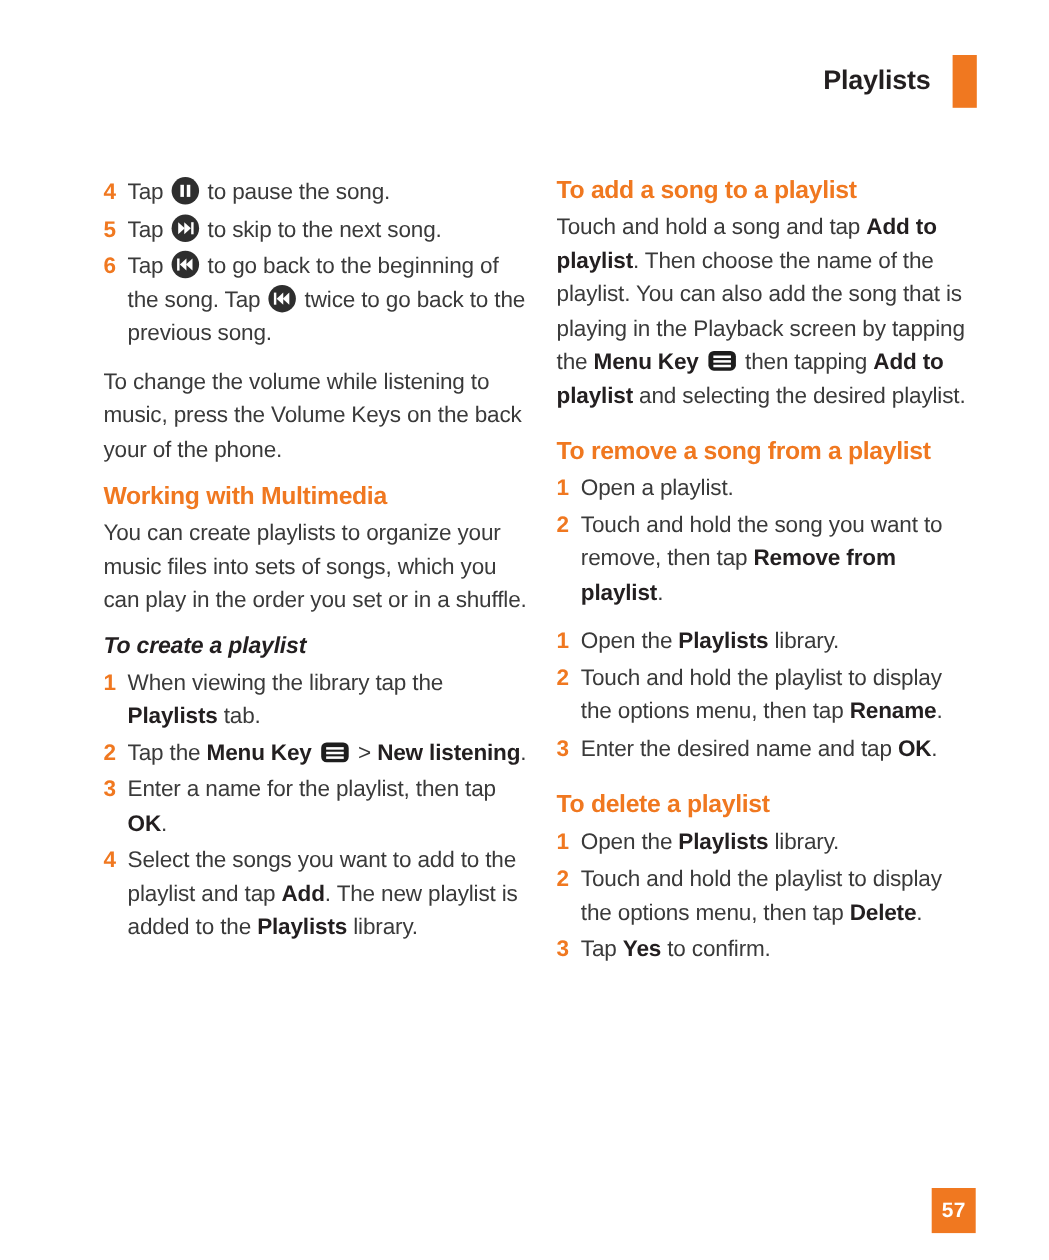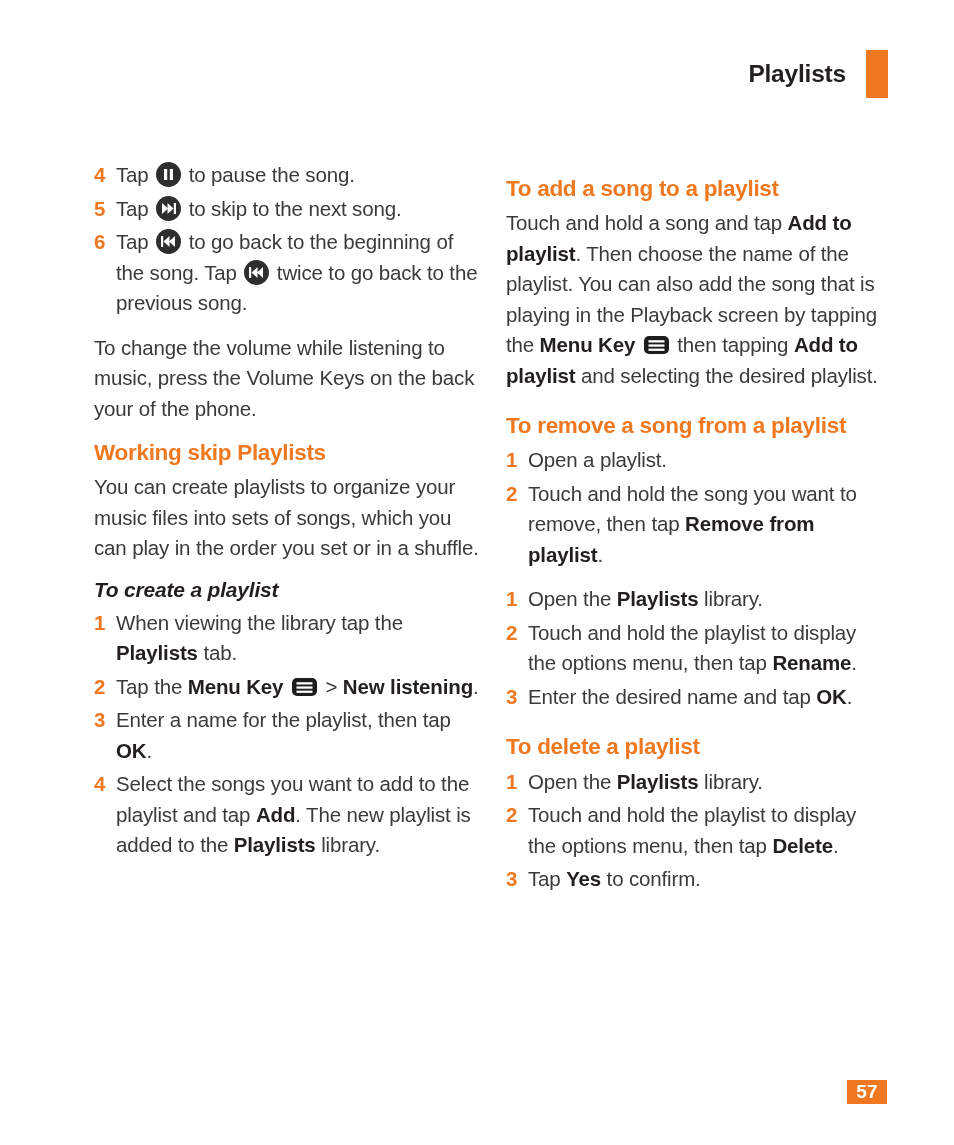--- a/index.html
+++ b/index.html
@@ -52,21 +52,21 @@
   .col-left  { left: 94px;  width: 392px; }
   .col-right { left: 506px; width: 382px; }
 
   
   .h-orange {
     color: #f07820;
     font-size: 22.5px;
     font-weight: bold;
     letter-spacing: -0.3px;
     line-height: 1.12;
-    margin: 16px 0 7px 0;
+    margin: 0 0 7px 0;
   }
   .h-orange.sp-top { margin-top: 22px; }
 
   .h-black {
     color: #231f20;
     font-size: 21px;
     font-weight: bold;
     letter-spacing: -0.2px;
     line-height: 1.15;
     margin: 13px 0 6px 0;
@@ -137,21 +137,21 @@
     vertical-align: -2px;
   }
   .ic-menu svg { position: absolute; top: 0; left: 0; }
 
   
   .page-number {
     position: absolute;
     left: 847px;
     top: 1080px;
     width: 40px;
-    height: 24px;
+    height: 41px;
     background: #f07820;
     color: #ffffff;
     font-size: 19px;
     font-weight: bold;
     display: flex;
     align-items: center;
     justify-content: center;
     letter-spacing: 0.2px;
   }
 </style>
@@ -184,21 +184,21 @@
             </svg></span> to go back to the beginning of the song. Tap <span class="ic ic-circle"><svg width="25" height="25" viewBox="0 0 25 25">
               <rect x="5" y="7" width="2.2" height="11" fill="#ffffff"></rect>
               <polygon points="13.5,7 7.5,12.5 13.5,18" fill="#ffffff"></polygon>
               <polygon points="19,7 13,12.5 19,18" fill="#ffffff"></polygon>
             </svg></span> twice to go back to the previous song.</li>
       </ol>
 
     <p class="para">To change the volume while listening to music, press the Volume Keys on the back your of the phone.</p>
 
 
-    <h2 class="h-orange">Working skip Playlists</h2>
+    <h2 class="h-orange">Working with Multimedia</h2>
 
     <p class="para">You can create playlists to organize your music files into sets of songs, which you can play in the order you set or in a shuffle.</p>
 
     <h3 class="h-black">To create a playlist</h3>
 
     <ol class="steps">
         <li><span class="num">1</span>When viewing the library tap the <b>Playlists</b> tab.</li>
         <li><span class="num">2</span>Tap the <b>Menu Key</b> <span class="ic ic-menu"><svg width="25" height="18" viewBox="0 0 25 18">
               <rect x="4.5" y="4.2" width="16" height="2.3" fill="#ffffff"></rect>
               <rect x="4.5" y="8.4" width="16" height="2.3" fill="#ffffff"></rect>

